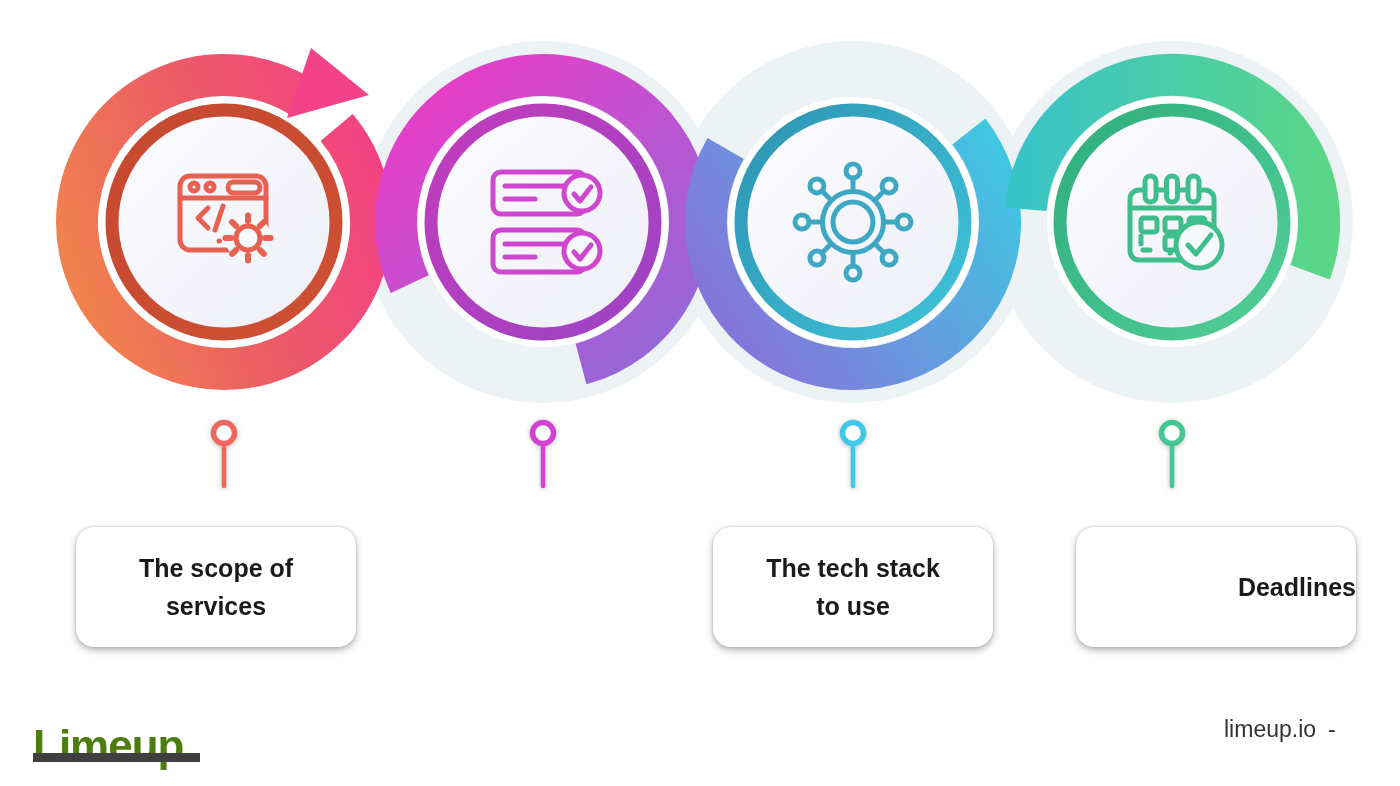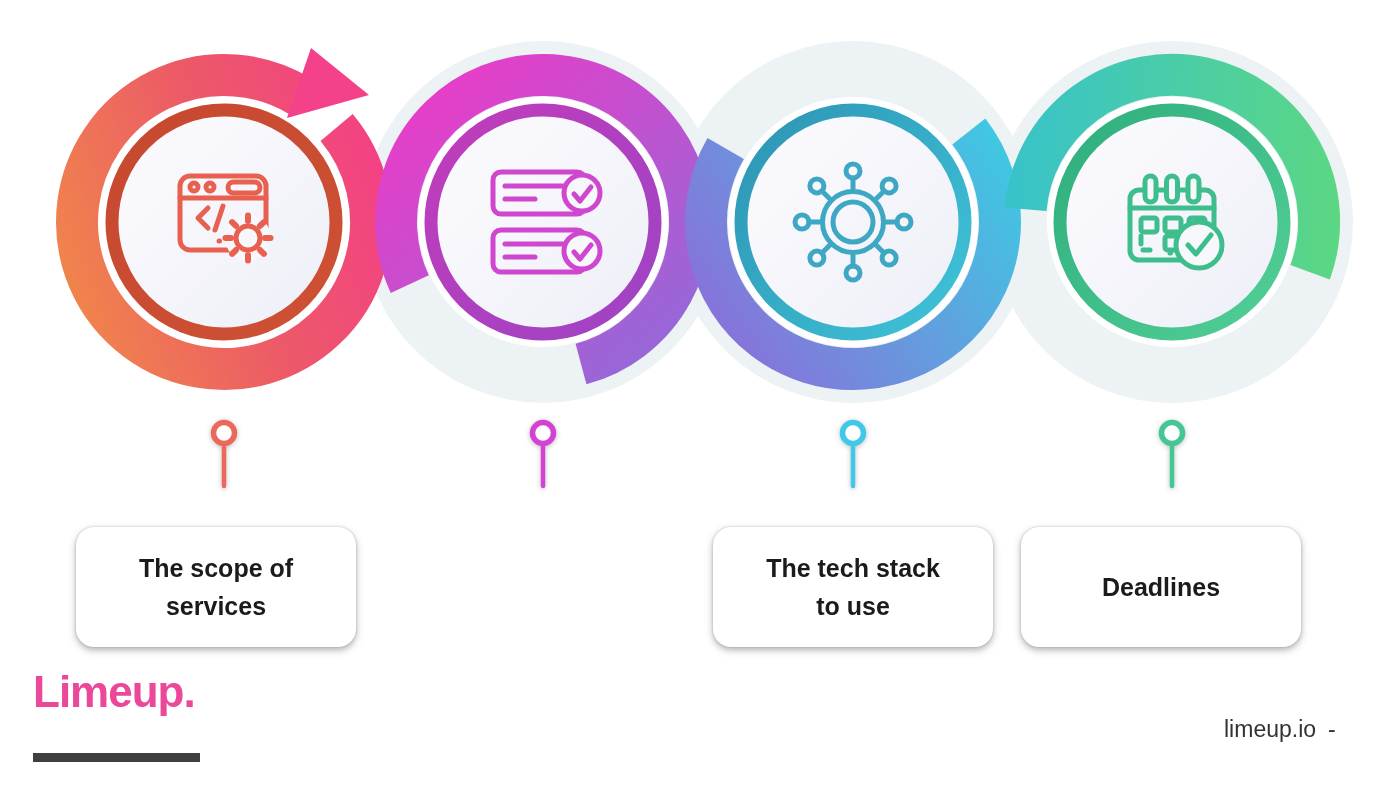--- a/index.html
+++ b/index.html
@@ -15,24 +15,24 @@
   .icon-svg.s4{left:1107px;top:157px;color:#3EBD8D;}
   .card{
     position:absolute;top:527px;width:280px;height:120px;background:#ffffff;
     border-radius:18px;display:flex;flex-direction:column;align-items:center;justify-content:center;
     box-shadow:0 3px 7px rgba(100,100,112,.50), 0 0 2px rgba(120,120,132,.45);
   }
   .card .line{display:block;font-size:25px;line-height:38px;font-weight:600;color:#1B1B1D;text-align:center;}
   .card.c1{left:76px;}
   .card.c2{left:403px;}
   .card.c3{left:713px;}
-  .card.c4{left:1021px;}
+  .card.c4{left:1076px;align-items:flex-end;}
   .logo{
-    position:absolute;left:33px;top:667px;font-size:44px;font-weight:700;
-    letter-spacing:-1px;color:#ec4899;
+    position:absolute;left:33px;top:721px;font-size:44px;font-weight:700;
+    letter-spacing:-1px;color:#4d7c0f;
   }
   .logo-underline{position:absolute;left:33px;top:753px;width:167px;height:9px;background:#3F3F42;}
   .attribution{
     position:absolute;left:1224px;top:716px;font-size:23px;font-weight:400;color:#333336;
   }
   .attribution .suffix{margin-left:12px;}
 </style>
 </head>
 <body>
 

